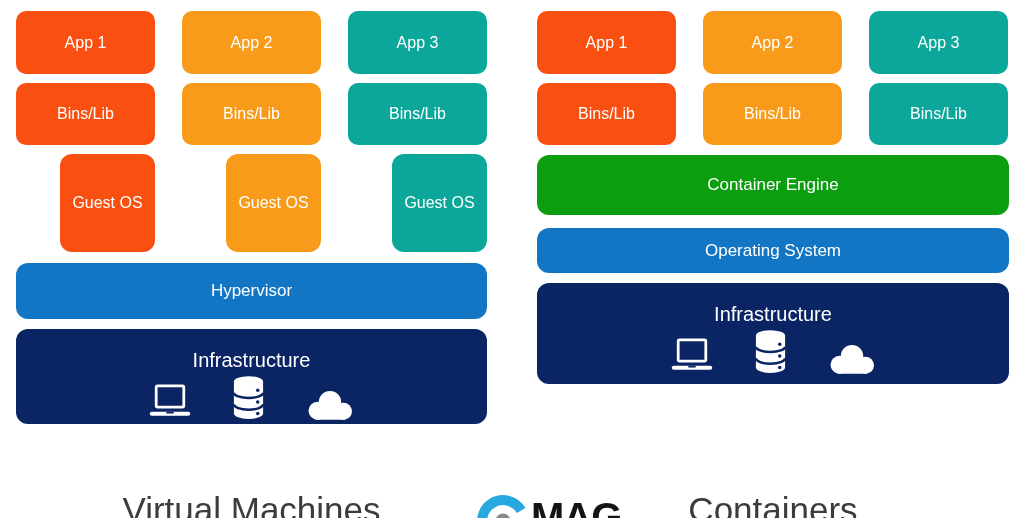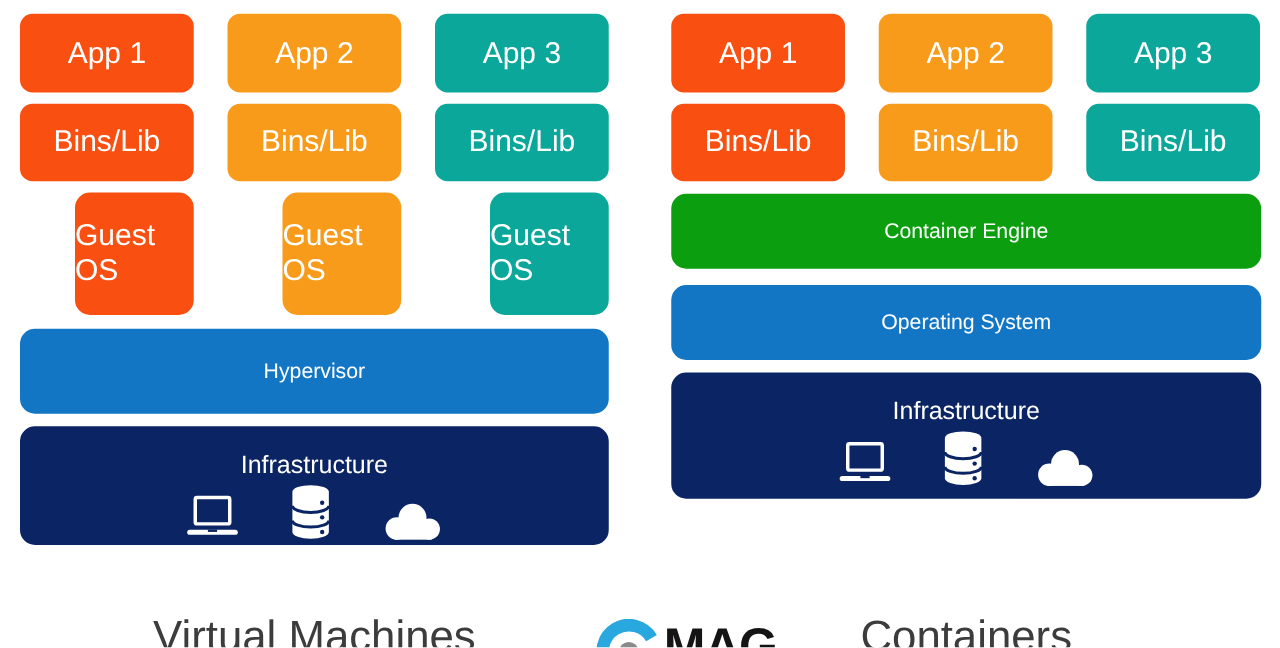--- a/index.html
+++ b/index.html
@@ -8,30 +8,30 @@
     font-family:"Liberation Sans", sans-serif;overflow:hidden;
   }
   .stack{position:absolute;top:11px;}
   .stack.vm{left:16px;width:471px;}
   .stack.ct{left:537px;width:472px;}
   .grid{display:grid;grid-template-columns:repeat(3,139px);column-gap:27px;row-gap:9px;}
   .grid.vm-grid{grid-template-rows:63px 62px 98px;}
   .grid.ct-grid{grid-template-rows:63px 62px;}
   .box{
     display:flex;align-items:center;justify-content:center;
-    color:#ffffff;font-size:24px;border-radius:10px;
+    color:#ffffff;font-size:16px;border-radius:10px;
   }
   .box.tall{border-radius:12px;margin-left:44px;}
   .bar{
     display:flex;align-items:center;justify-content:center;
     color:#ffffff;font-size:17px;border-radius:12px;
   }
-  .bar.hypervisor{margin-top:11px;height:68px;}
+  .bar.hypervisor{margin-top:11px;height:56px;}
   .bar.engine{margin-top:10px;height:60px;}
-  .bar.os{margin-top:13px;height:60px;}
+  .bar.os{margin-top:13px;height:45px;}
   .infra{
     display:flex;flex-direction:column;align-items:center;
     color:#ffffff;border-radius:12px;
   }
   .infra.vm-infra{margin-top:10px;height:95px;}
   .infra.ct-infra{margin-top:10px;height:101px;}
   .infra-title{font-size:20px;margin-top:20px;}
   .infra-icons{display:flex;align-items:flex-end;gap:38px;margin-top:3px;}
   .infra-icons svg{display:block;}
   .caption{

